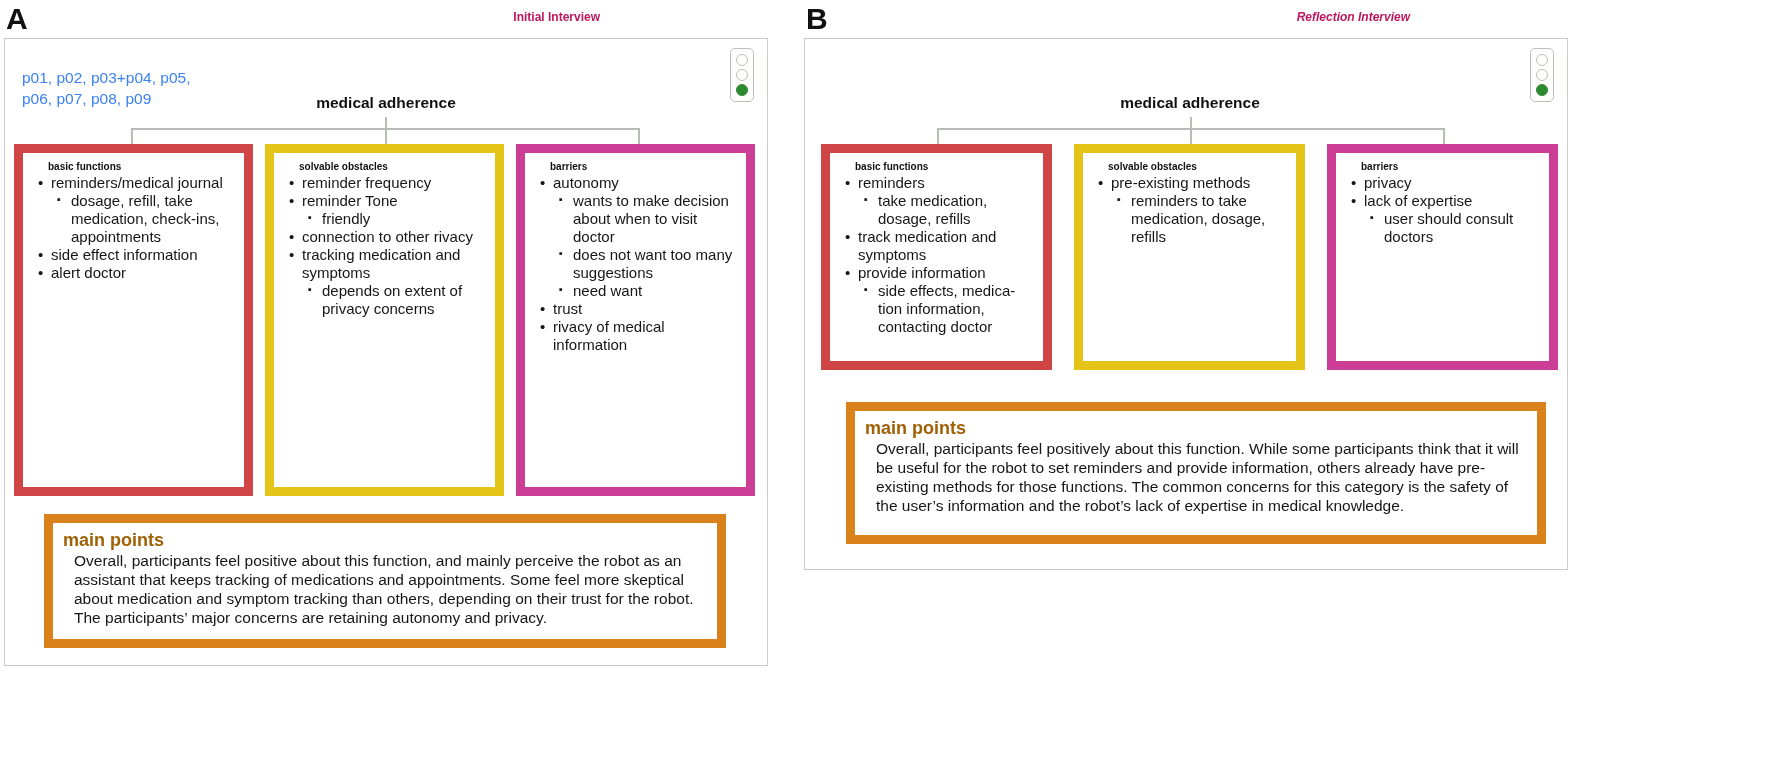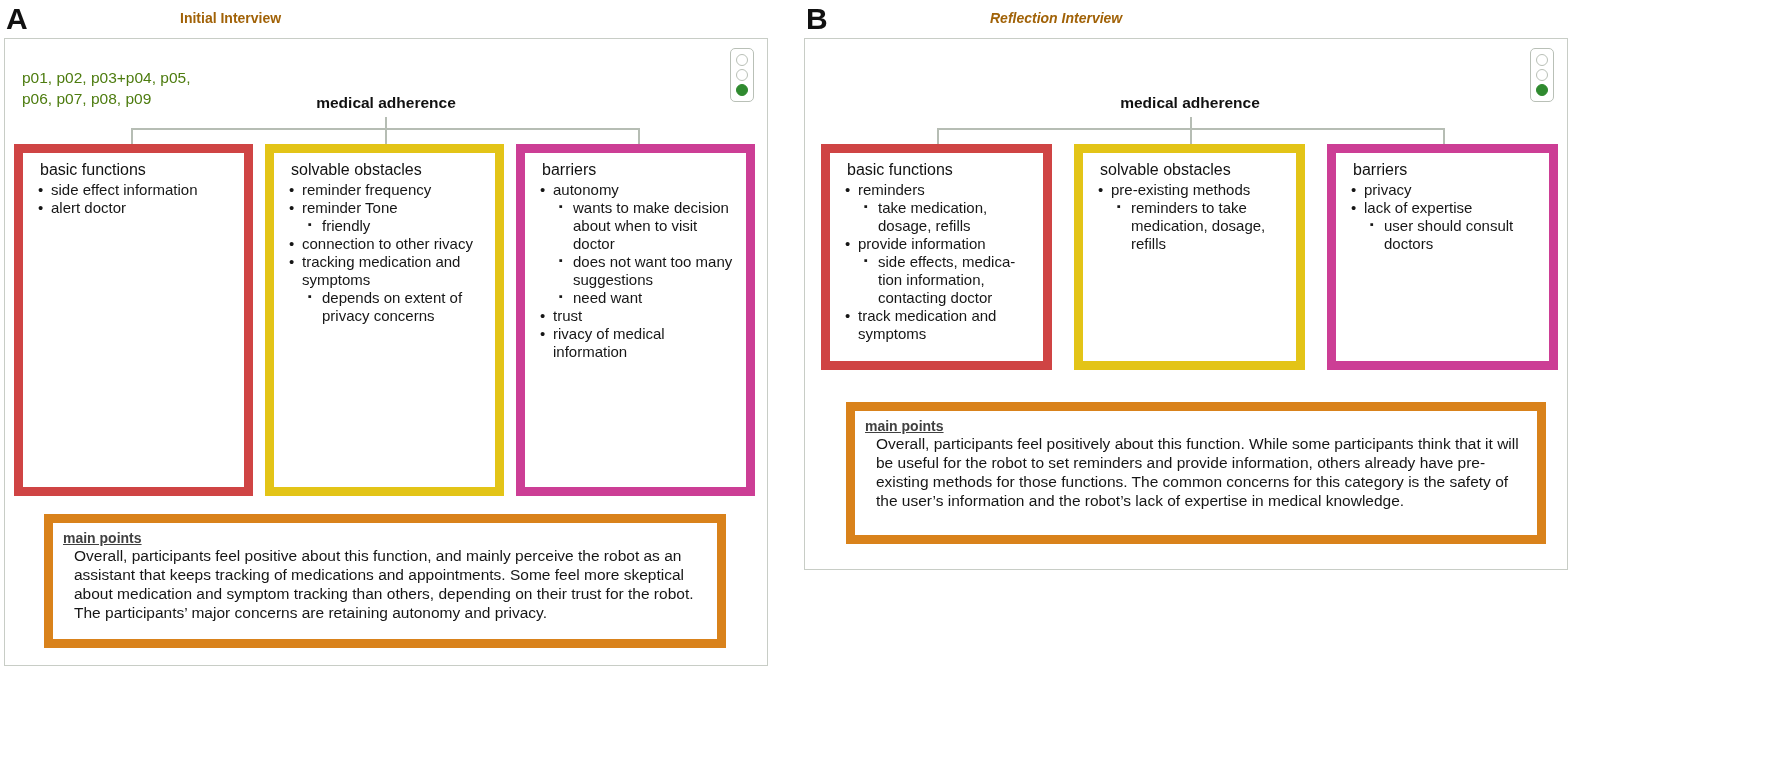--- a/index.html
+++ b/index.html
@@ -11,22 +11,22 @@
     overflow:hidden;
   }
   .stage{position:relative;width:1772px;height:770px;}
 
   
   .panel-letter{
     position:absolute;font-size:30px;font-weight:bold;line-height:1;
     letter-spacing:-.5px;color:#111;
   }
   .panel-title{
-    position:absolute;font-size:14px;font-weight:bold;text-align:left;
-    color:#a16207;
+    position:absolute;font-size:12px;font-weight:bold;text-align:right;
+    color:#be185d;
   }
 
   
   .card{
     position:absolute;background:#ffffff;
     border:1.5px solid #c8cdc6;
     box-sizing:border-box;
   }
 
   
@@ -35,41 +35,41 @@
     border:1.5px solid #b9c0b7;border-radius:5px;background:#fff;
     box-sizing:border-box;display:flex;flex-direction:column;
     align-items:center;justify-content:space-evenly;padding:2px 0;
   }
   .traffic .dot{width:12px;height:12px;border-radius:50%;
     border:1.5px solid #b9c0b7;background:#fff;box-sizing:border-box;}
   .traffic .dot.on{background:#2f8a2f;border-color:#2f8a2f;}
 
   
   .participants{
-    position:absolute;font-size:15.5px;line-height:1.35;color:#4d7c0f;
+    position:absolute;font-size:15.5px;line-height:1.35;color:#3b82f6;
     white-space:pre-line;
   }
 
   
   .root-label{
     position:absolute;font-size:15.5px;font-weight:bold;text-align:center;color:#111;
   }
 
   
   .line{position:absolute;background:#b6bdb4;}
   .line.h{height:1.5px;}
   .line.v{width:1.5px;}
 
   
   .cat-box{
     position:absolute;box-sizing:border-box;background:#ffffff;
     border-style:solid;border-width:9px;
   }
   .cat-inner{padding:8px 9px 8px 9px;}
-  .cat-title{font-size:16px;font-weight:normal;color:#111;margin:0 0 2px 8px;}
+  .cat-title{font-size:10px;font-weight:bold;color:#111;margin:0 0 2px 16px;}
   ul.lvl1{list-style:none;margin:0;padding:0;}
   ul.lvl1 > li{
     position:relative;font-size:15px;line-height:1.2;color:#161616;
     padding-left:19px;margin:0 0 0 0;
   }
   ul.lvl1 > li > .txt::before{
     content:"\2022";position:absolute;left:6px;font-size:15px;line-height:1.2;
   }
   ul.lvl2{list-style:none;margin:0;padding:0;}
   ul.lvl2 > li{
@@ -80,21 +80,21 @@
     content:"\25AA";position:absolute;left:6px;font-size:11px;line-height:1.45;
   }
   .txt{display:block;}
 
   
   .mainpoints{
     position:absolute;box-sizing:border-box;background:#fff;
     border:9px solid #d9821b;
   }
   .mp-inner{padding:7px 10px 8px 10px;}
-  .mp-title{font-size:14px;font-weight:bold;color:#404040;margin:0 0 1px 0;text-decoration:underline;}
+  .mp-title{font-size:18px;font-weight:bold;color:#a16207;margin:0 0 1px 0;}
   .mp-body{font-size:15.5px;line-height:1.22;color:#161616;padding-left:11px;}
 </style>
 </head>
 <body>
 
 <div class="stage">
 
   <div class="panel-letter" style="left:6px;top:4px;">A</div>
   <div class="panel-title" style="left:180px;top:10px;width:420px;">Initial Interview</div>
 
@@ -115,20 +115,28 @@
   <div class="line h" style="left:131px;top:128px;width:508px;"></div>
   <div class="line v" style="left:131px;top:128px;height:17px;"></div>
   <div class="line v" style="left:385px;top:128px;height:17px;"></div>
   <div class="line v" style="left:638px;top:128px;height:17px;"></div>
 
   <div class="cat-box" id="a-cat-0" style="left: 14px; top: 144px; width: 239px; height: 352px; border-color: rgb(207, 68, 68);">
     <div class="cat-inner">
       <div class="cat-title">basic functions</div>
       <ul class="lvl1">
           <li>
+            <span class="txt">reminders/medical journal</span>
+            <ul class="lvl2">
+              <li>
+                <span class="txt">dosage, refill, take medication, check-ins, appointments</span>
+              </li>
+            </ul>
+          </li>
+          <li>
             <span class="txt">side effect information</span>
           </li>
           <li>
             <span class="txt">alert doctor</span>
           </li>
         </ul>
     </div>
   </div>
 
   <div class="cat-box" id="a-cat-1" style="left: 265px; top: 144px; width: 239px; height: 352px; border-color: rgb(227, 196, 23);">
@@ -222,29 +230,29 @@
       <ul class="lvl1">
           <li>
             <span class="txt">reminders</span>
             <ul class="lvl2">
               <li>
                 <span class="txt">take medication, dosage, refills</span>
               </li>
             </ul>
           </li>
           <li>
+            <span class="txt">track medication and symptoms</span>
+          </li>
+          <li>
             <span class="txt">provide information</span>
             <ul class="lvl2">
               <li>
                 <span class="txt">side effects, medica-tion information, contacting doctor</span>
               </li>
             </ul>
-          </li>
-          <li>
-            <span class="txt">track medication and symptoms</span>
           </li>
         </ul>
     </div>
   </div>
 
   <div class="cat-box" id="b-cat-1" style="left: 1074px; top: 144px; width: 231px; height: 226px; border-color: rgb(227, 196, 23);">
     <div class="cat-inner">
       <div class="cat-title">solvable obstacles</div>
       <ul class="lvl1">
           <li>

